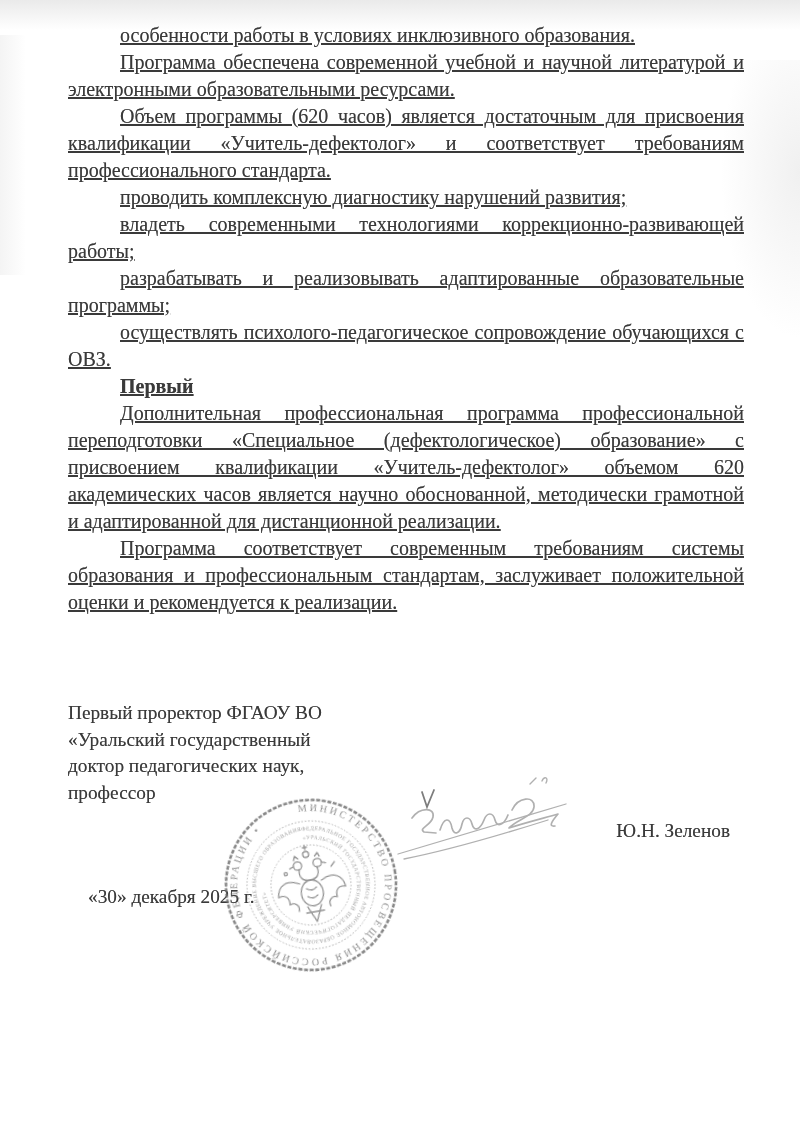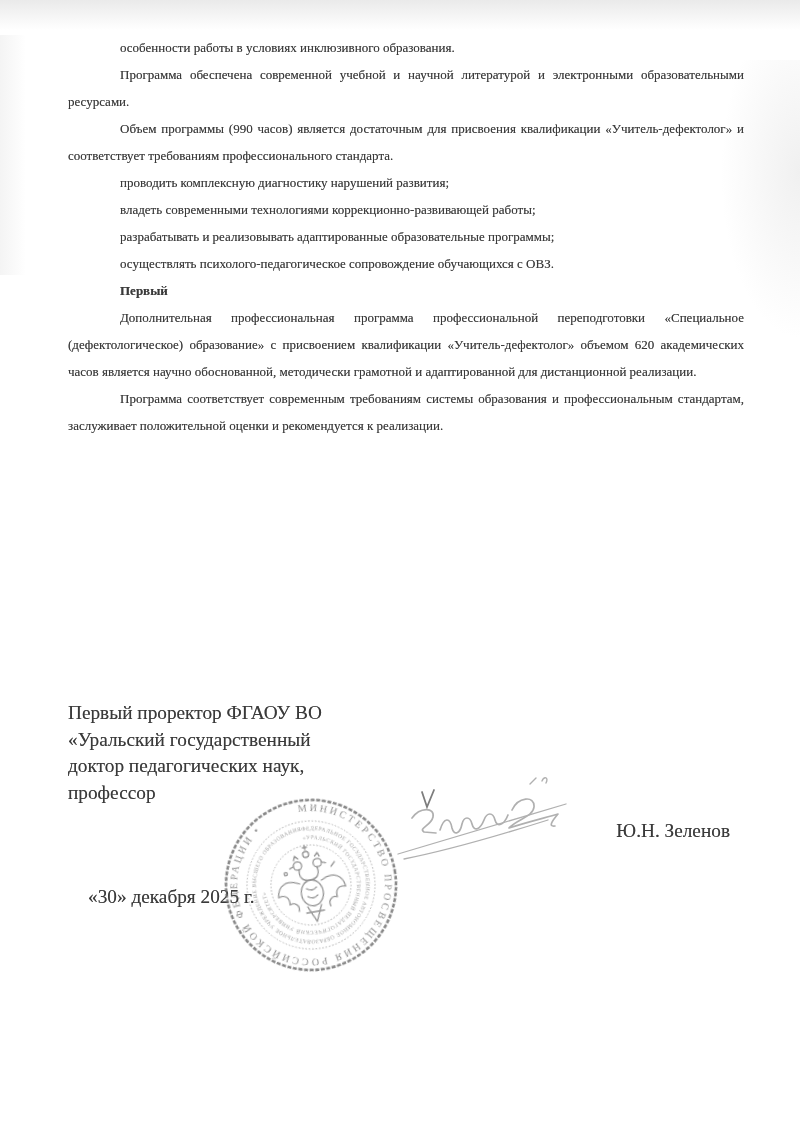--- a/index.html
+++ b/index.html
@@ -12,26 +12,27 @@
   }
   
   .scan-top    { position:absolute; left:0; top:0; width:800px; height:30px;
                  background:linear-gradient(180deg, rgba(185,185,185,0.30), rgba(255,255,255,0)); }
   .scan-left   { position:absolute; left:0; top:35px; width:26px; height:240px;
                  background:linear-gradient(90deg, rgba(195,195,195,0.18), rgba(255,255,255,0)); }
   .scan-right  { position:absolute; right:0; top:60px; width:80px; height:280px;
                  background:radial-gradient(ellipse at 100% 40%, rgba(180,180,180,0.20), rgba(255,255,255,0) 70%); }
 
   .body-text {
-    position:absolute; left:68px; top:34px; width:676px;
+    position:absolute; left:68px; top:22px; width:676px;
     color:#3a3a3a;
-    font-size:13px;
+    font-size:20px;
     line-height:27px;
     text-align:justify;
     text-shadow:0 0 0.5px rgba(58,58,58,0.55);
+    text-decoration:underline;
   }
   .body-text p { margin:0; text-indent:52px; }
   .para-bold { font-weight:bold; }
 
   .sig-block {
     position:absolute; left:68px; top:700px;
     color:#3a3a3a; font-size:19.3px; line-height:26.6px;
     text-shadow:0 0 0.5px rgba(58,58,58,0.55);
   }
   .sig-name {
@@ -62,21 +63,21 @@
 </head>
 <body>
 
 <div class="scan-top"></div>
 <div class="scan-left"></div>
 <div class="scan-right"></div>
 
 <div class="body-text">
   <p>особенности работы в условиях инклюзивного образования.</p>
   <p>Программа обеспечена современной учебной и научной литературой и электронными образовательными ресурсами.</p>
-  <p>Объем программы (990 часов) является достаточным для присвоения квалификации «Учитель-дефектолог» и соответствует требованиям профессионального стандарта.</p>
+  <p>Объем программы (620 часов) является достаточным для присвоения квалификации «Учитель-дефектолог» и соответствует требованиям профессионального стандарта.</p>
   <p>проводить комплексную диагностику нарушений развития;</p>
   <p>владеть современными технологиями коррекционно-развивающей работы;</p>
   <p>разрабатывать и реализовывать адаптированные образовательные программы;</p>
   <p>осуществлять психолого-педагогическое сопровождение обучающихся с ОВЗ.</p>
   <p class="para-bold">Первый</p>
   <p>Дополнительная профессиональная программа профессиональной переподготовки «Специальное (дефектологическое) образование» с присвоением квалификации «Учитель-дефектолог» объемом 620 академических часов является научно обоснованной, методически грамотной и адаптированной для дистанционной реализации.</p>
   <p>Программа соответствует современным требованиям системы образования и профессиональным стандартам, заслуживает положительной оценки и рекомендуется к реализации.</p>
 </div>
 
 <div class="sig-block">

